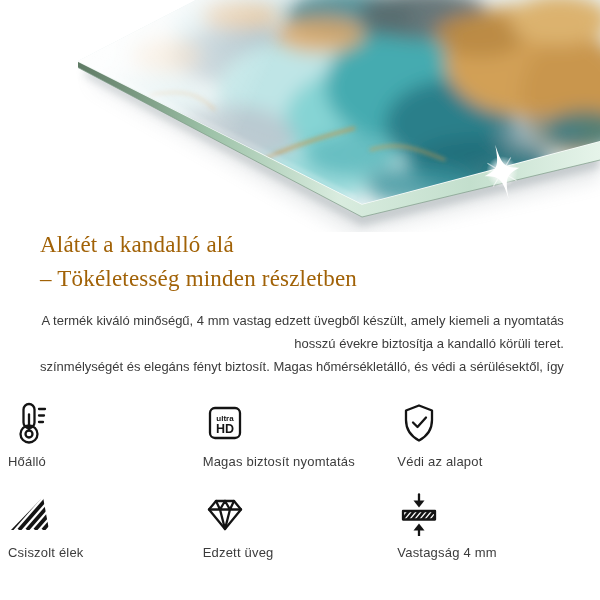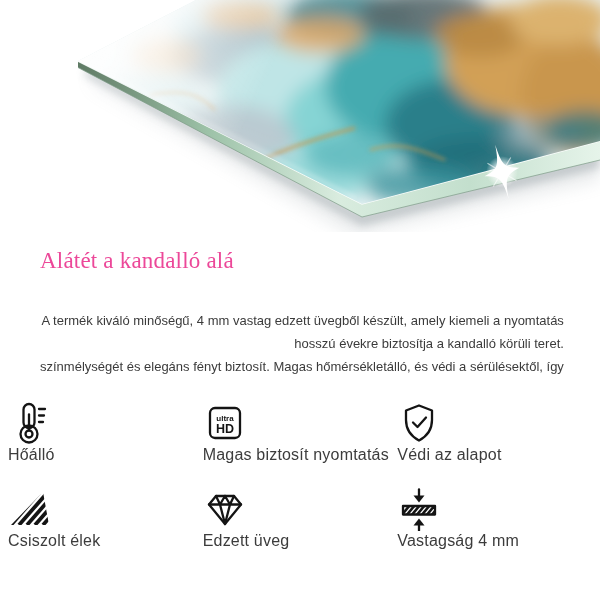--- a/index.html
+++ b/index.html
@@ -1,30 +1,30 @@
 <!DOCTYPE html>
 <html><head>
 <meta charset="utf-8">
 <style>
   html,body{margin:0;padding:0;background:#ffffff;}
   .page{position:relative;width:600px;height:600px;background:#fff;overflow:hidden;
         font-family:"Liberation Sans",sans-serif;}
   .hero{position:absolute;top:0;left:0;width:600px;height:232px;}
-  .heading{position:absolute;left:40px;top:244px;margin:0;
+  .heading{position:absolute;left:40px;top:228px;margin:0;
            font-family:"Liberation Serif","DejaVu Serif",serif;
-           font-weight:400;font-size:23px;line-height:34px;color:#ec4899;letter-spacing:.2px;}
+           font-weight:400;font-size:23px;line-height:34px;color:#a16207;letter-spacing:.2px;}
   .desc{position:absolute;left:40px;top:309px;margin:0;
         font-size:13px;line-height:23px;color:#3b3b3b;}
   .desc .pline{white-space:nowrap;display:block;text-align:right;}
   .features{position:absolute;left:8px;top:400px;width:584px;
             display:grid;grid-template-columns:repeat(3,1fr);row-gap:22px;}
   .feature{display:flex;flex-direction:column;align-items:flex-start;}
   .ficon{height:46px;display:flex;align-items:center;justify-content:center;}
   .ficon svg{display:block;}
-  .flabel{font-size:16px;color:#3c3c3c;letter-spacing:.2px;white-space:nowrap;}
+  .flabel{margin-top:8px;font-size:13px;color:#3c3c3c;letter-spacing:.2px;white-space:nowrap;}
   .ic{stroke:#141414;stroke-width:2.3;fill:none;stroke-linecap:round;stroke-linejoin:round;}
   .icf{fill:#141414;stroke:none;}
   .ictxt{fill:#141414;font-family:"Liberation Sans",sans-serif;font-weight:bold;}
 </style>
 </head>
 <body>
 
 <div class="page">
 
   <div class="hero">
@@ -115,20 +115,21 @@
           <path d="M502,144 C503.5,165 505,168.5 520,172 C505,175.5 503.5,179 502,200
                    C500.5,179 499,175.5 484,172 C499,168.5 500.5,165 502,144 Z" fill="#ffffff"></path>
           <path d="M490,160 L514,184 M514,160 L490,184" stroke="#ffffff" stroke-width="1.2" opacity="0.6"></path>
         </g>
       </g>
     </svg>
   </div>
 
   <h1 class="heading">
     <div>Alátét a kandalló alá</div>
+    <div>– Tökéletesség minden részletben</div>
   </h1>
 
   <p class="desc">
     <span class="pline">A termék kiváló minőségű, 4 mm vastag edzett üvegből készült, amely kiemeli a nyomtatás</span>
     <span class="pline">hosszú évekre biztosítja a kandalló körüli teret.</span>
     <span class="pline">színmélységét és elegáns fényt biztosít. Magas hőmérsékletálló, és védi a sérülésektől, így</span>
   </p>
 
   <div class="features">
 

